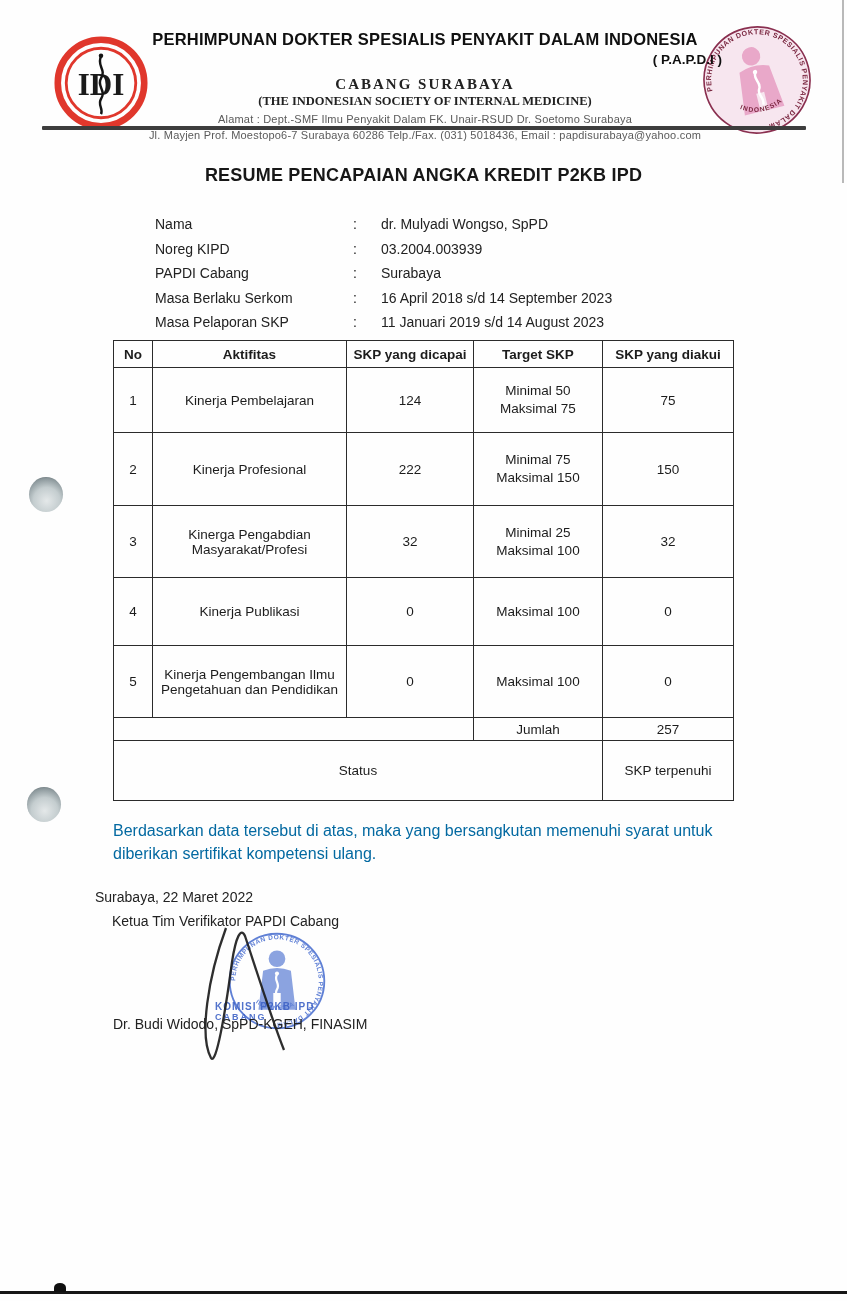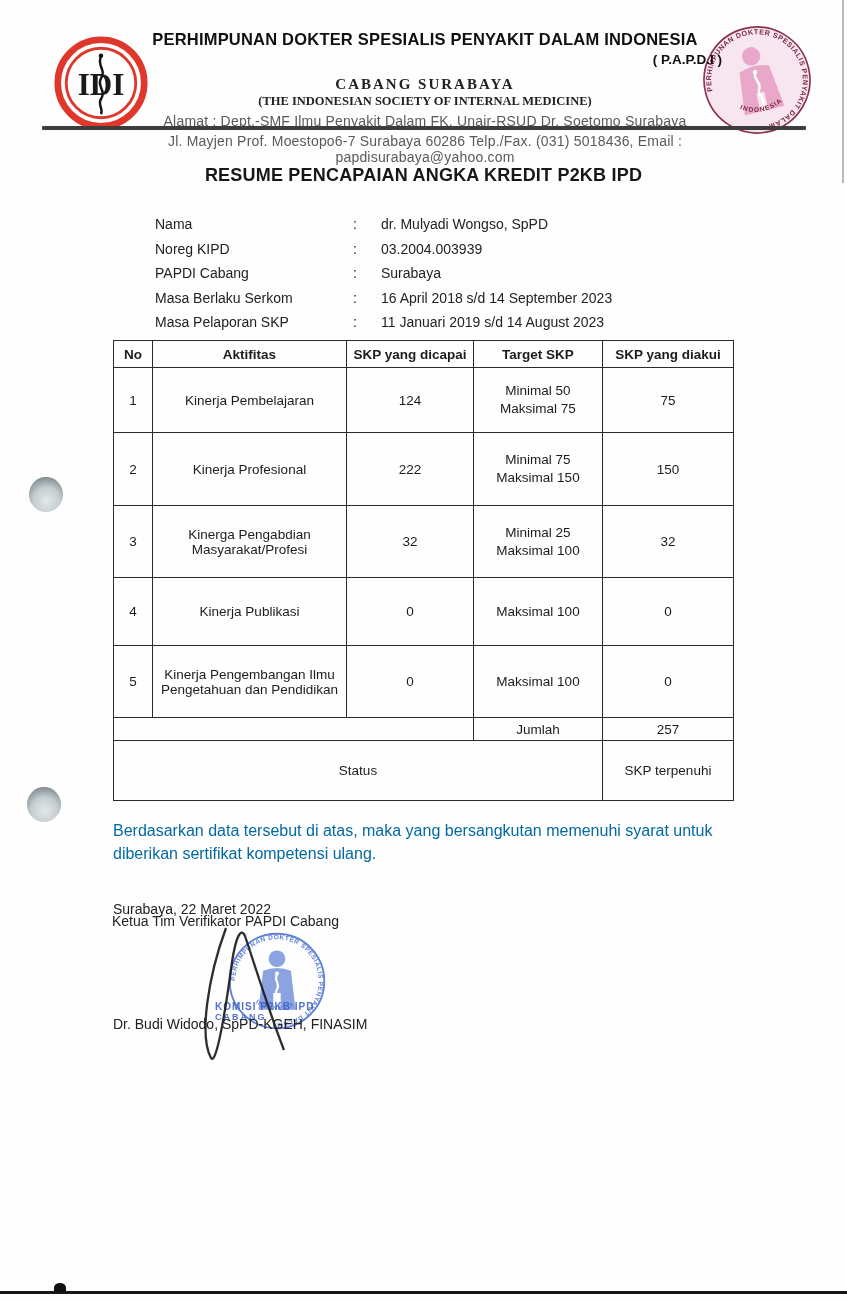--- a/index.html
+++ b/index.html
@@ -8,21 +8,21 @@
     background:#fefefe; overflow:hidden;
     font-family:"Liberation Sans", sans-serif; color:#1f1f1f;
   }
 
   
   .header-text { position:absolute; left:128px; top:30px; width:594px; text-align:center; }
   .org-name  { font-size:16.5px; font-weight:bold; color:#101010; letter-spacing:0.2px; }
   .abbr      { font-size:13.5px; font-weight:bold; margin-top:3px; color:#101010;text-align:right; }
   .branch    { font-family:"Liberation Serif", serif; font-size:15px; font-weight:bold; letter-spacing:2px; margin-top:9px; color:#222; }
   .english   { font-family:"Liberation Serif", serif; font-size:12.5px; font-weight:bold; margin-top:1px; color:#222; }
-  .addr      { font-size:14px; color:#5a5a5a; margin-top:4px; letter-spacing:0.2px; }
+  .addr      { font-size:11px; color:#5a5a5a; margin-top:4px; letter-spacing:0.2px; }
 
   .logo-idi   { position:absolute; left:54px;  top:36px; width:94px;  height:94px; }
   .logo-papdi { position:absolute; left:701px; top:24px; width:112px; height:112px; transform:rotate(-14deg); }
 
   .header-rule { position:absolute; left:42px; top:126px; width:764px; height:4px; background:#3d3d3d; border-radius:1px; }
   .edge-line   { position:absolute; left:842px; top:0; width:2px; height:183px; background:#b9b9b9; }
 
   
   .doc-title { position:absolute; left:0; top:165px; width:100%; text-align:center; font-size:18px; font-weight:bold; color:#171717; letter-spacing:0.2px; }
 
@@ -32,21 +32,21 @@
   
   .skp-table-wrap { position:absolute; left:113px; top:340px; }
   table.skp { border-collapse:collapse; table-layout:fixed; width:620px; font-size:13.5px; color:#1c1c1c; }
   table.skp td, table.skp th { border:1.5px solid #2b2b2b; padding:2px 4px; text-align:center; vertical-align:middle; font-weight:normal; }
   table.skp th { font-weight:bold; }
   .b { font-weight:bold; }
   .tline { display:block; line-height:18px; }
 
   
   .closing { position:absolute; left:113px; top:820px; width:632px; font-size:16px; line-height:22.5px; color:#0369a1; }
-  .sig-place { position:absolute; left:113px; top:889px; font-size:14px; color:#222;margin-top:12px; }
+  .sig-place { position:absolute; left:95px; top:889px; font-size:14px; color:#222; }
   .sig-role  { position:absolute; left:112px; top:913px; font-size:14px; color:#222; }
   .sig-name  { position:absolute; left:113px; top:1016px; font-size:14px; color:#222; }
 
   .stamp { position:absolute; left:226px; top:930px; width:102px; height:102px; opacity:0.88; }
   .stamp-caption { position:absolute; left:215px; top:1001px; width:145px; color:#3f63c6; opacity:0.9; }
   .stamp-caption .c1 { font-size:10px; font-weight:bold; letter-spacing:1px; line-height:11px; }
   .stamp-caption .c2 { font-size:9px;  font-weight:bold; letter-spacing:2px; line-height:10px; }
 
   .signature-svg { position:absolute; left:0; top:0; width:847px; height:1301px; pointer-events:none; }
 

